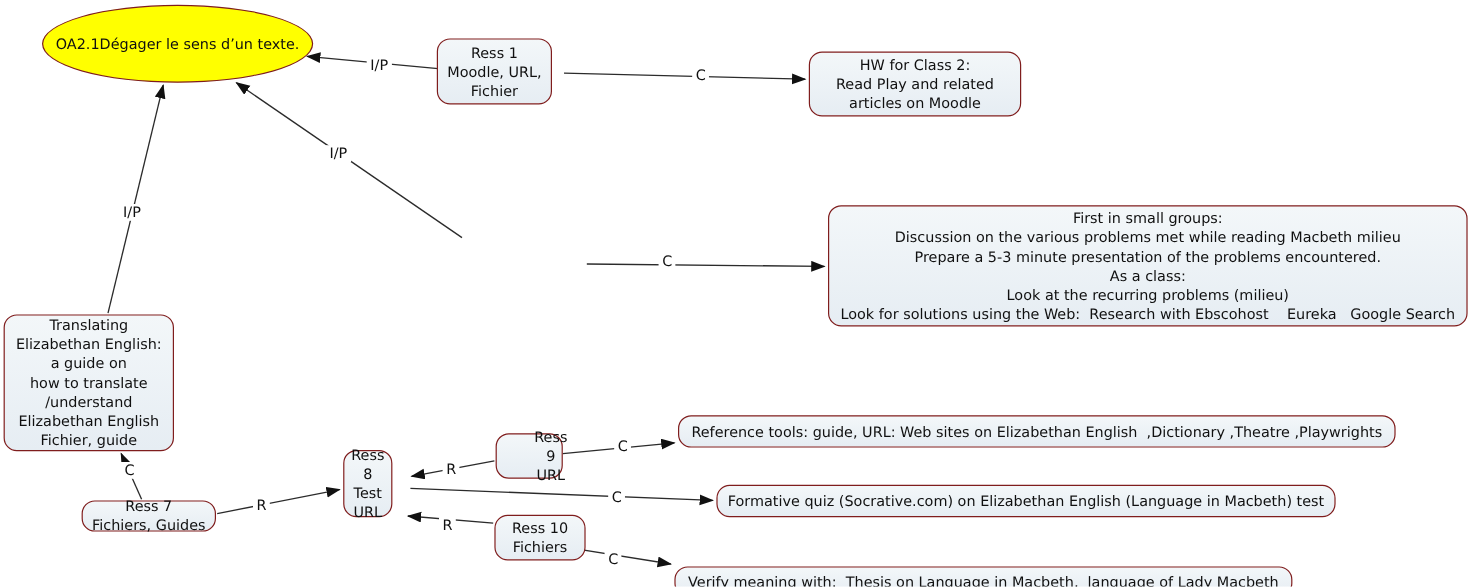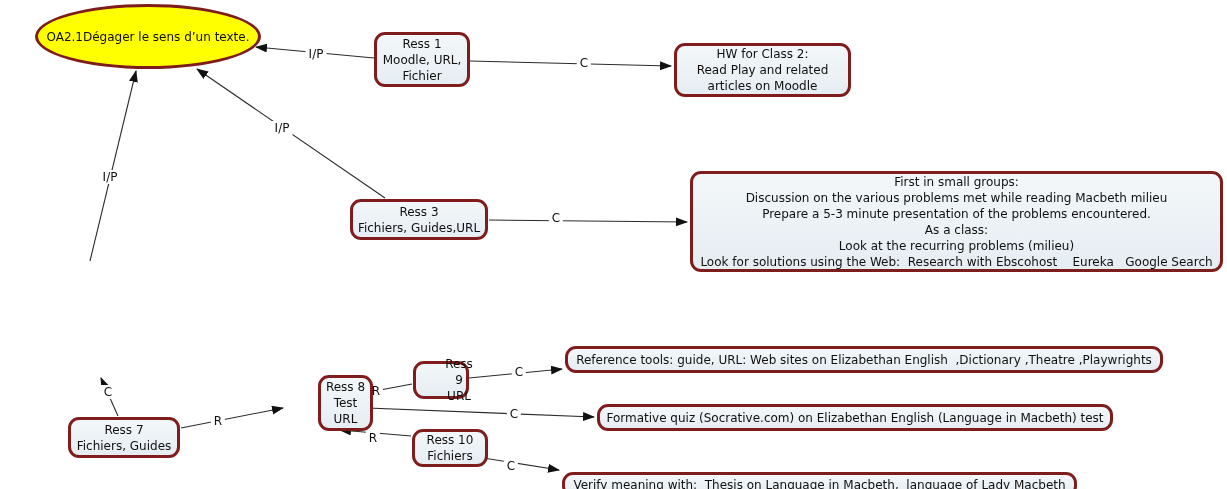--- a/index.html
+++ b/index.html
@@ -27,21 +27,21 @@
     stroke-width: 1.1;
   }
   .node {
     position: absolute;
     box-sizing: border-box;
     display: flex;
     align-items: center;
     justify-content: center;
     text-align: center;
     background: linear-gradient(180deg, #f3f7f9 0%, #e6edf3 100%);
-    border: 3px solid #7f1d1d;
+    border: 1px solid #7f1d1d;
     border-radius: 11px;
     font-size: 12px;
     line-height: 16px;
     color: #101010;
     padding: 1px 4px;
   }
   .node.ellipse {
     background: #ffff00;
     border-radius: 50%;
     padding: 0 2px;
@@ -92,47 +92,52 @@
     <div class="link-label" style="left: 108px; top: 392px;">C</div>
     <div class="link-label" style="left: 218px; top: 421px;">R</div>
     <div class="link-label" style="left: 376px; top: 391px;">R</div>
     <div class="link-label" style="left: 519px; top: 372px;">C</div>
     <div class="link-label" style="left: 514px; top: 414px;">C</div>
     <div class="link-label" style="left: 373px; top: 438px;">R</div>
     <div class="link-label" style="left: 511px; top: 466px;">C</div>
     <div class="node ellipse" style="left: 35px; top: 4px; width: 226px; height: 65px;">
       <span class="node-label">OA2.1Dégager le sens d’un texte.</span>
     </div>
-    <div class="node rect" style="left: 374px; top: 32px; width: 96px; height: 55px;">
+    <div class="node rect" style="left: 364px; top: 32px; width: 96px; height: 55px;">
       <span class="node-label">Ress 1
 Moodle, URL,
 Fichier</span>
     </div>
     <div class="node rect" style="left: 674px; top: 43px; width: 177px; height: 54px;">
       <span class="node-label">HW for Class 2:
 Read Play and related
 articles on Moodle</span>
     </div>
-    <div class="node rect" style="left: 350px; top: 199px; width: 138px; height: 41px;">
-      <span class="node-label">Ress 3
-Fichiers, Guides,URL</span>
-    </div>
     <div class="node rect" style="left: 690px; top: 171px; width: 533px; height: 101px;">
       <span class="node-label">First in small groups:
 Discussion on the various problems met while reading Macbeth milieu
 Prepare a 5-3 minute presentation of the problems encountered.
 As a class:
 Look at the recurring problems (milieu)
 Look for solutions using the Web:  Research with Ebscohost    Eureka   Google Search</span>
     </div>
-    <div class="node rect" style="left: 68px; top: 417px; width: 112px; height: 41px; align-items: flex-end;">
+    <div class="node rect" style="left: 3px; top: 262px; width: 142px; height: 114px;">
+      <span class="node-label">Translating
+Elizabethan English:
+a guide on
+how to translate
+/understand
+Elizabethan English
+Fichier, guide</span>
+    </div>
+    <div class="node rect" style="left: 68px; top: 417px; width: 112px; height: 26px;">
       <span class="node-label">Ress 7
 Fichiers, Guides</span>
     </div>
-    <div class="node rect" style="left: 286px; top: 375px; width: 55px; height: 56px; margin-left: 32px;">
+    <div class="node rect" style="left: 286px; top: 375px; width: 41px; height: 56px;">
       <span class="node-label">Ress 8
 Test
 URL</span>
     </div>
     <div class="node rect" style="left: 413px; top: 361px; width: 56px; height: 38px; padding-left: 40px;">
       <span class="node-label">Ress 9
 URL</span>
     </div>
     <div class="node rect" style="left: 412px; top: 429px; width: 76px; height: 38px;">
       <span class="node-label">Ress 10

